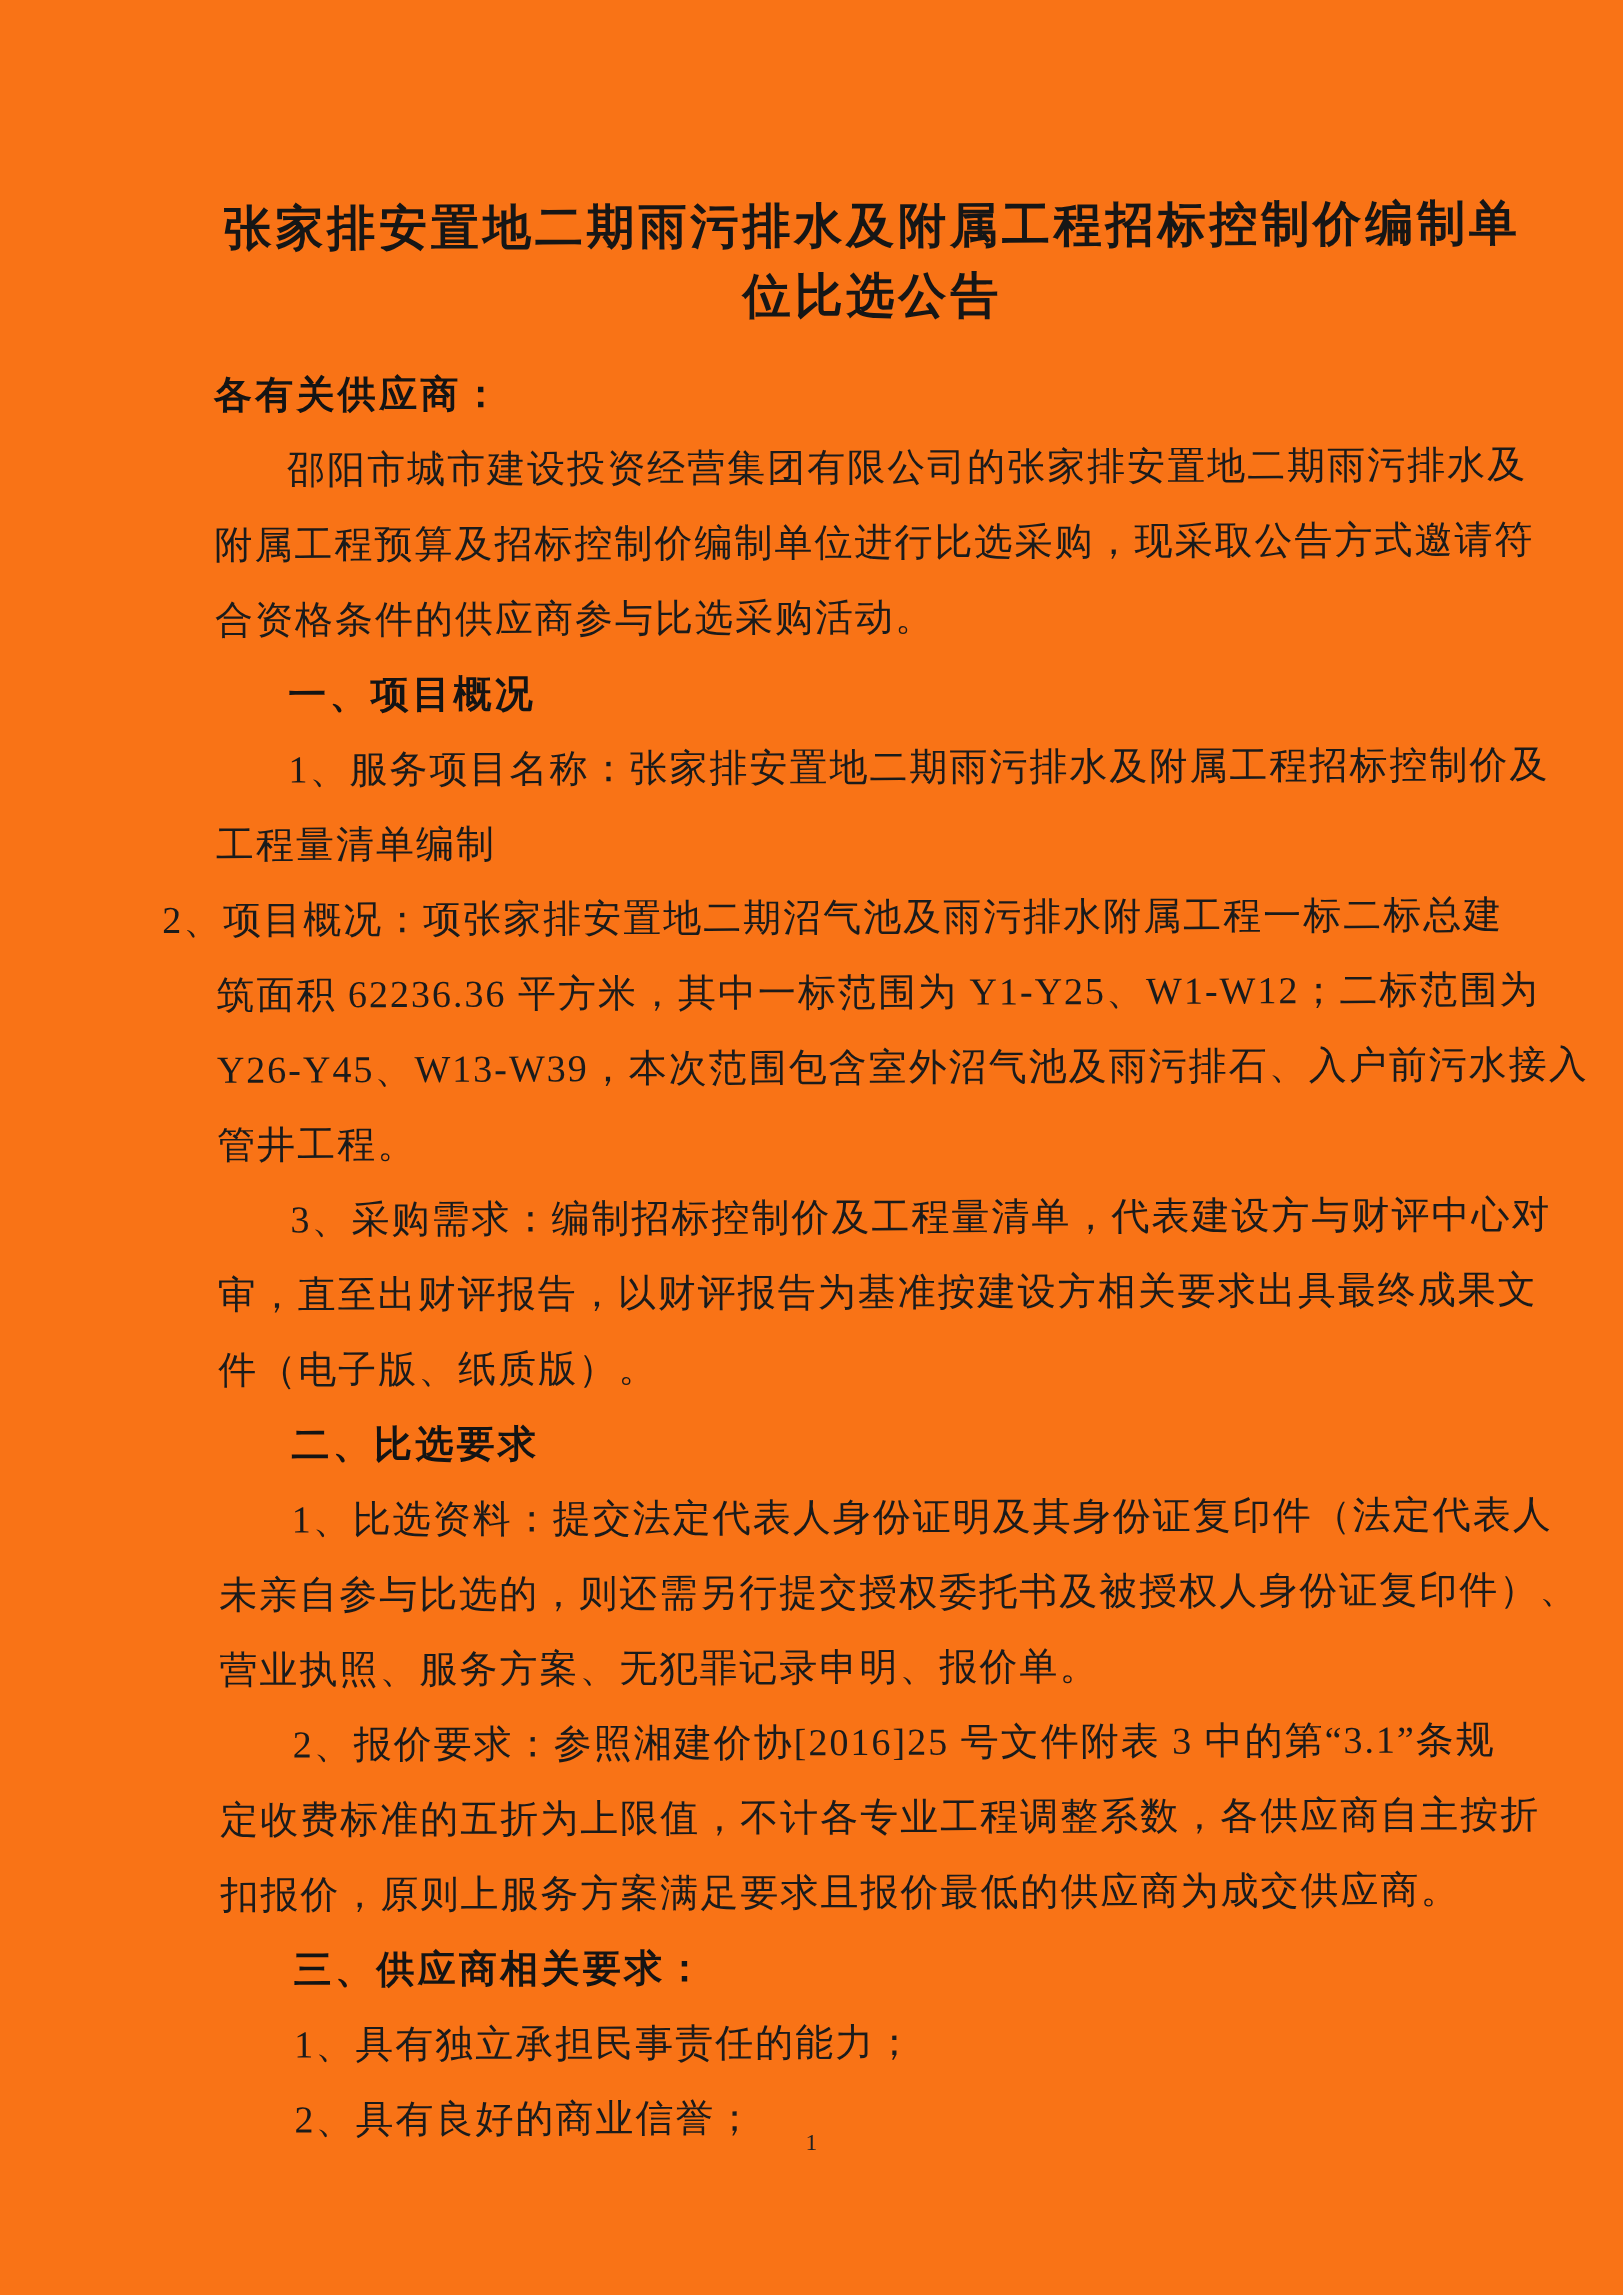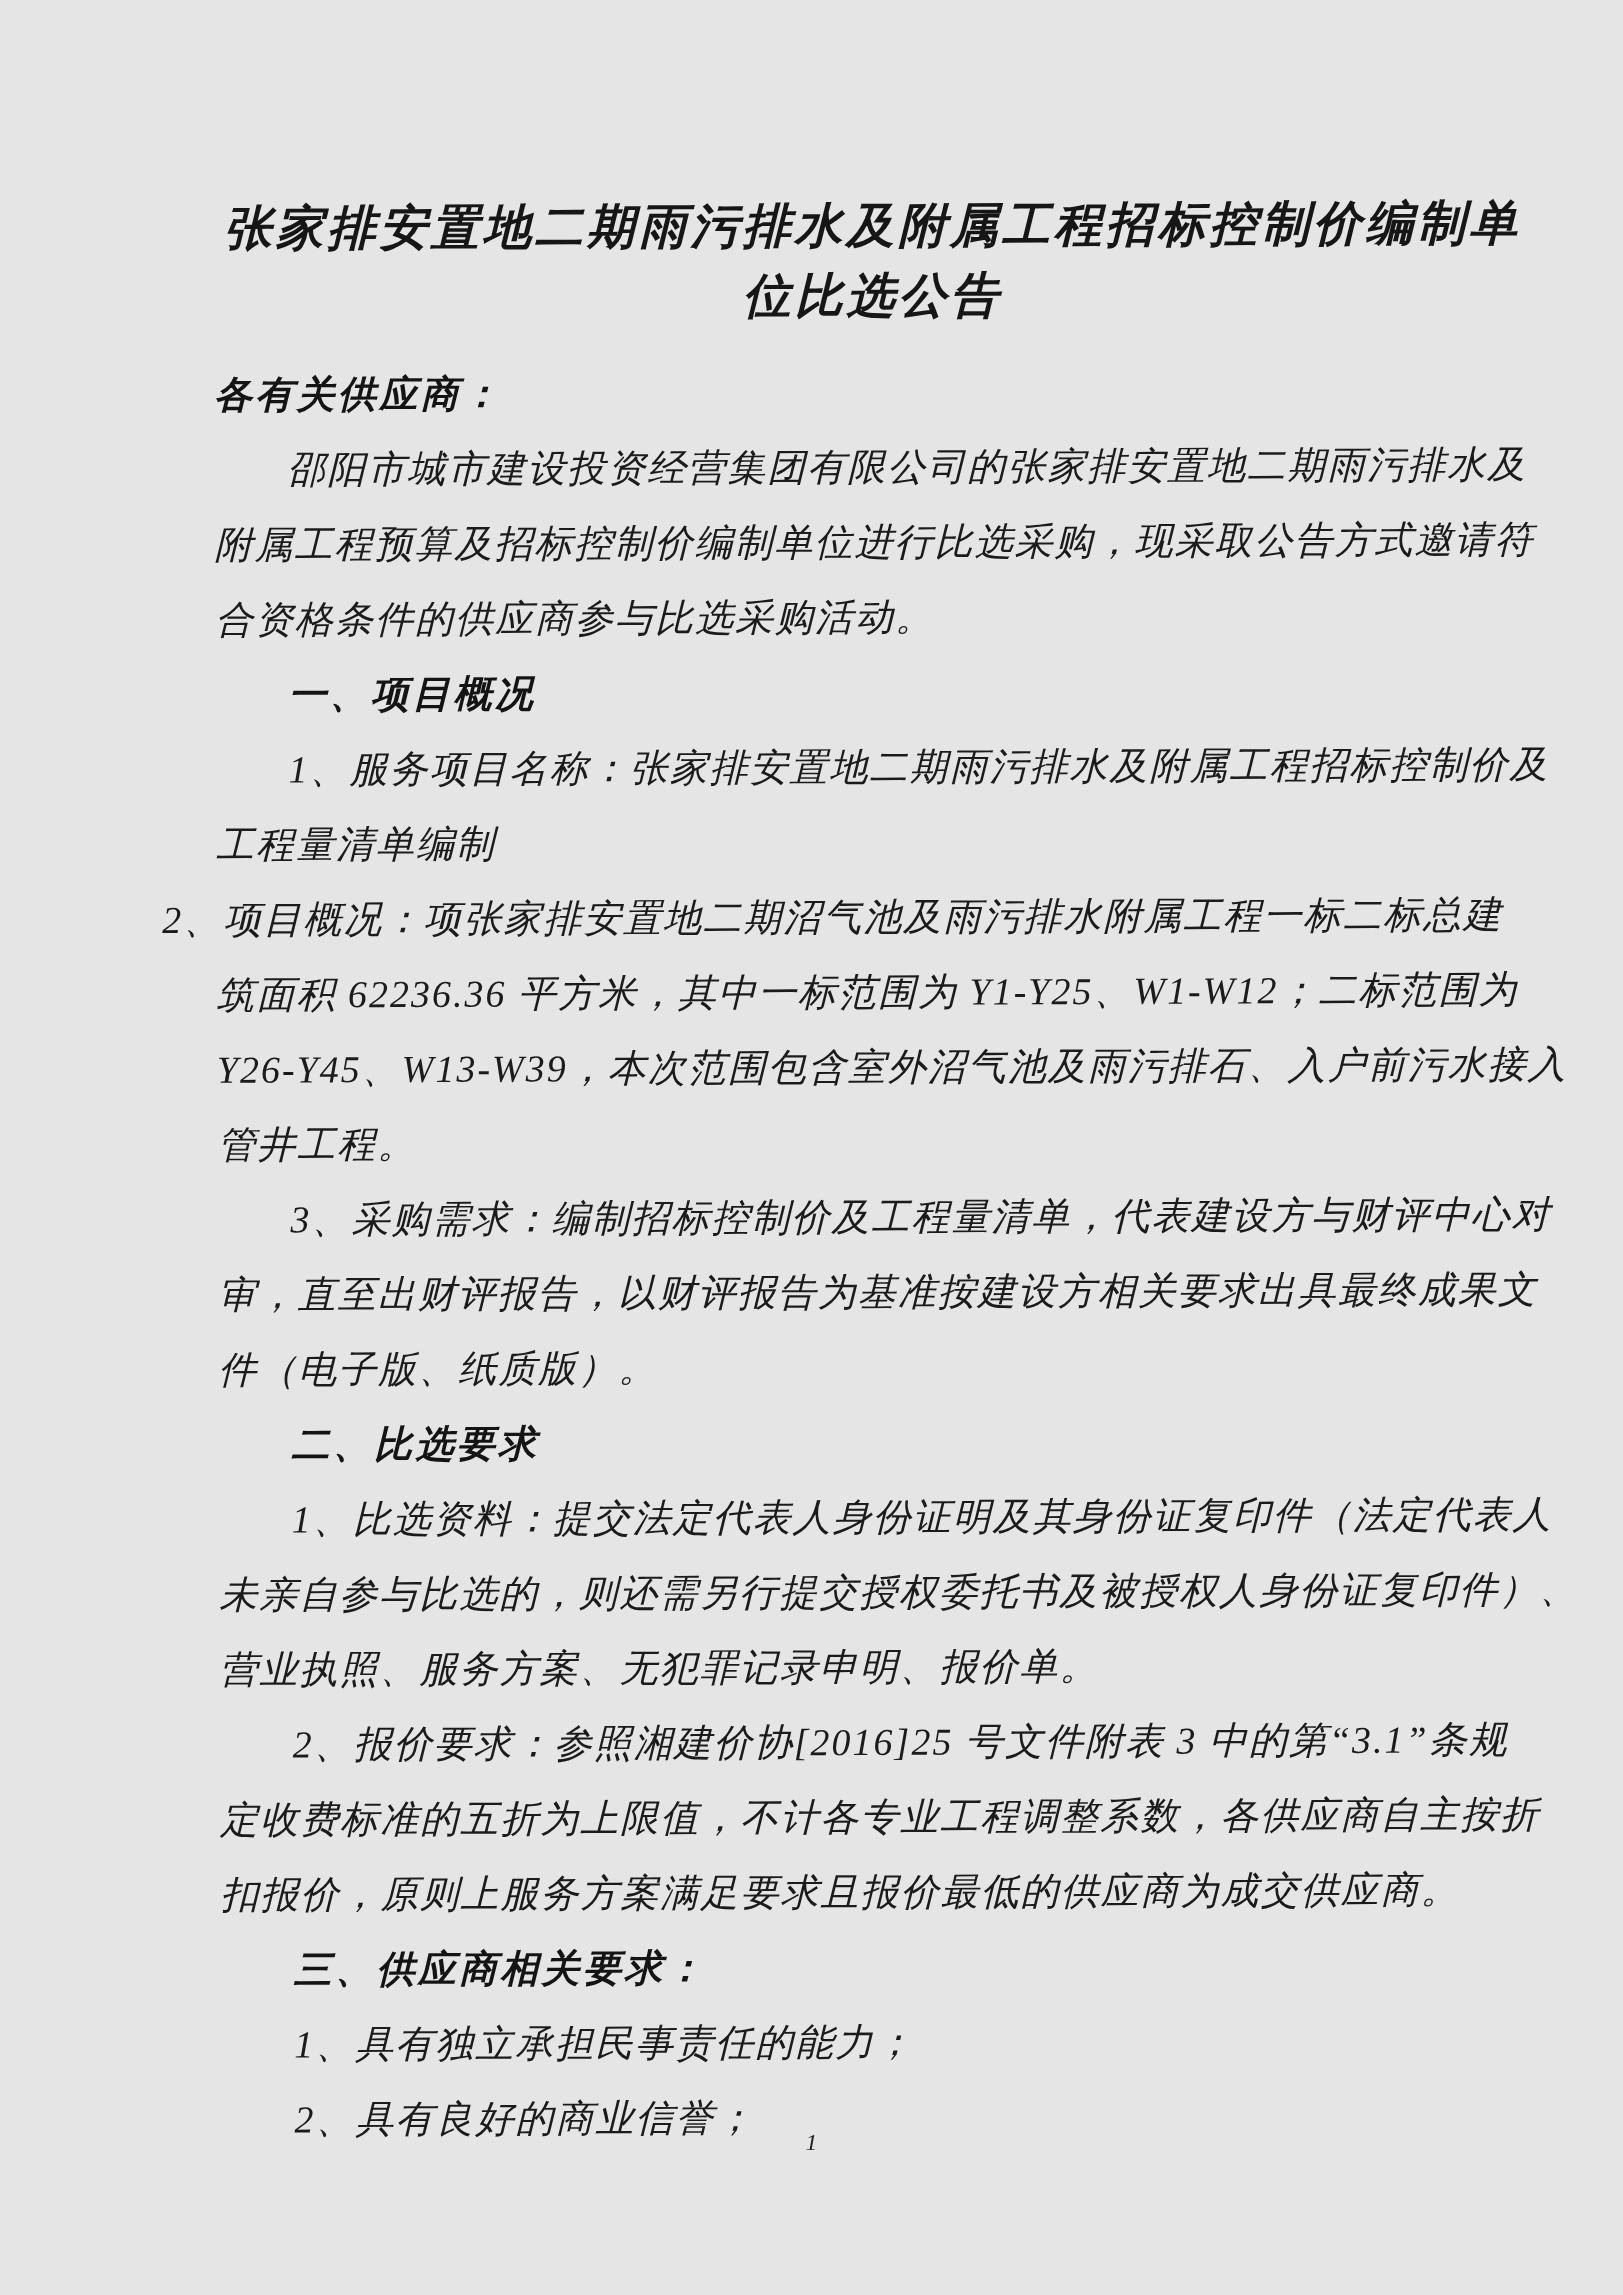--- a/index.html
+++ b/index.html
@@ -4,25 +4,24 @@
 <style>
   html, body {
     margin: 0;
     padding: 0;
     background: #ffffff;
   }
   .page {
     position: relative;
     width: 1623px;
     height: 2295px;
-    background: #e5e5e5;
+    background: #f97316;
     overflow: hidden;
     font-family: "Liberation Serif", serif;
     color: #1b1b1b;
-    font-style: italic;
   }
   .content {
     position: absolute;
     left: 213px;
     right: 92px;
     top: 191px;
     transform: rotate(-0.25deg);
     transform-origin: 50% 0;
   }
   .doc-title {

